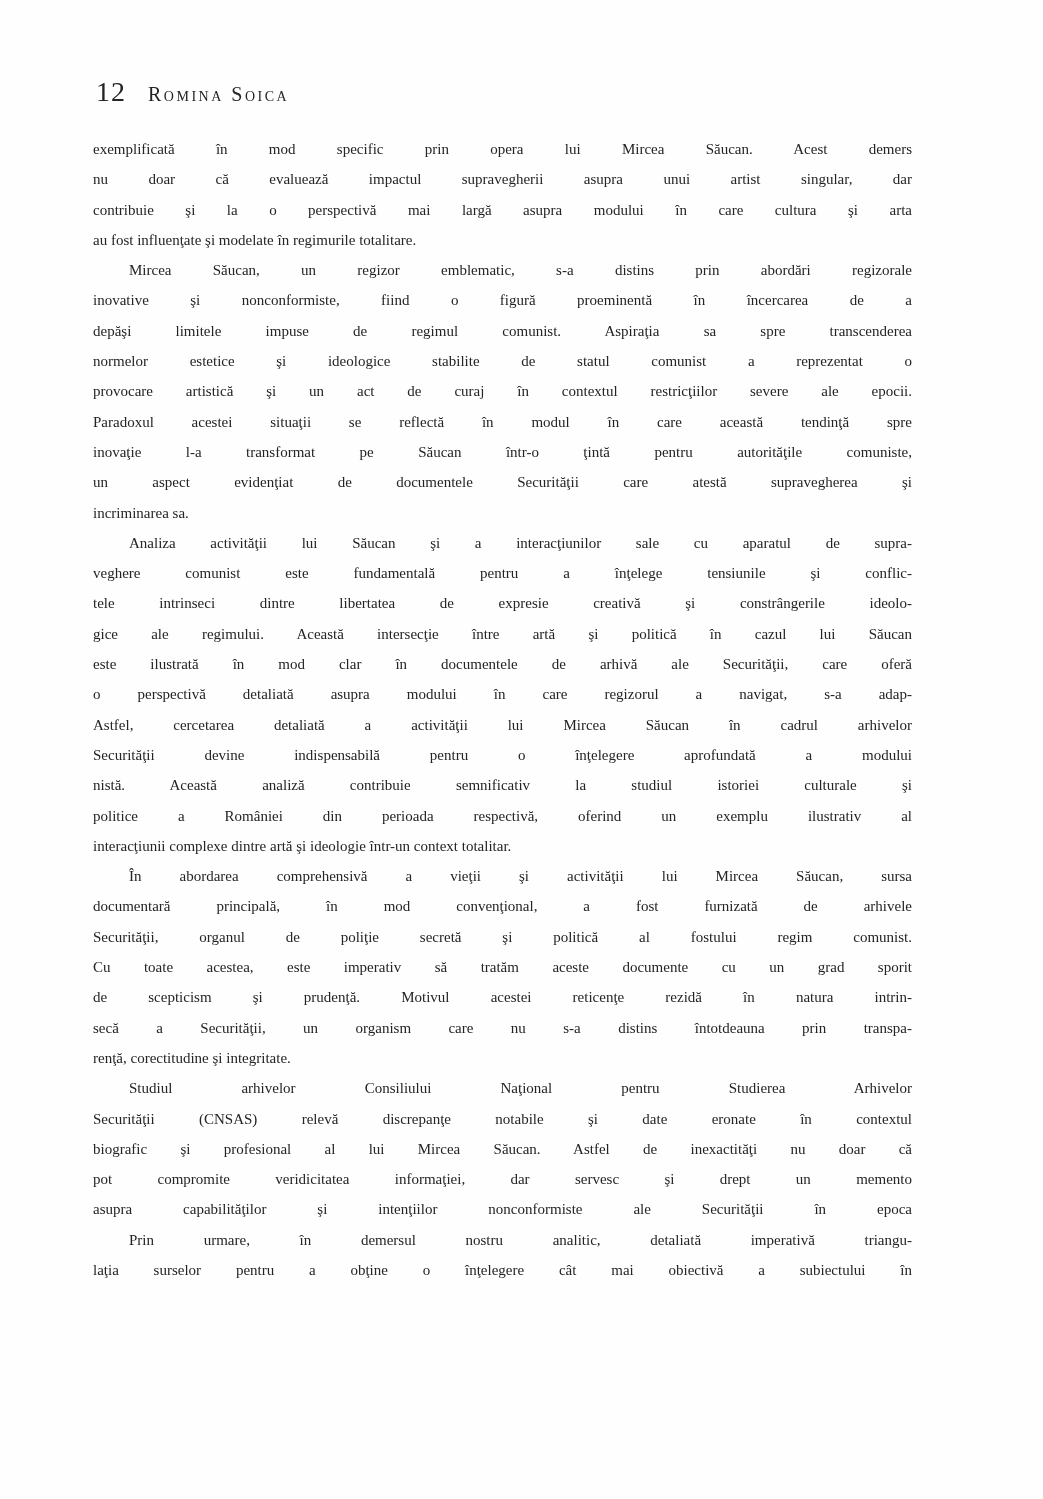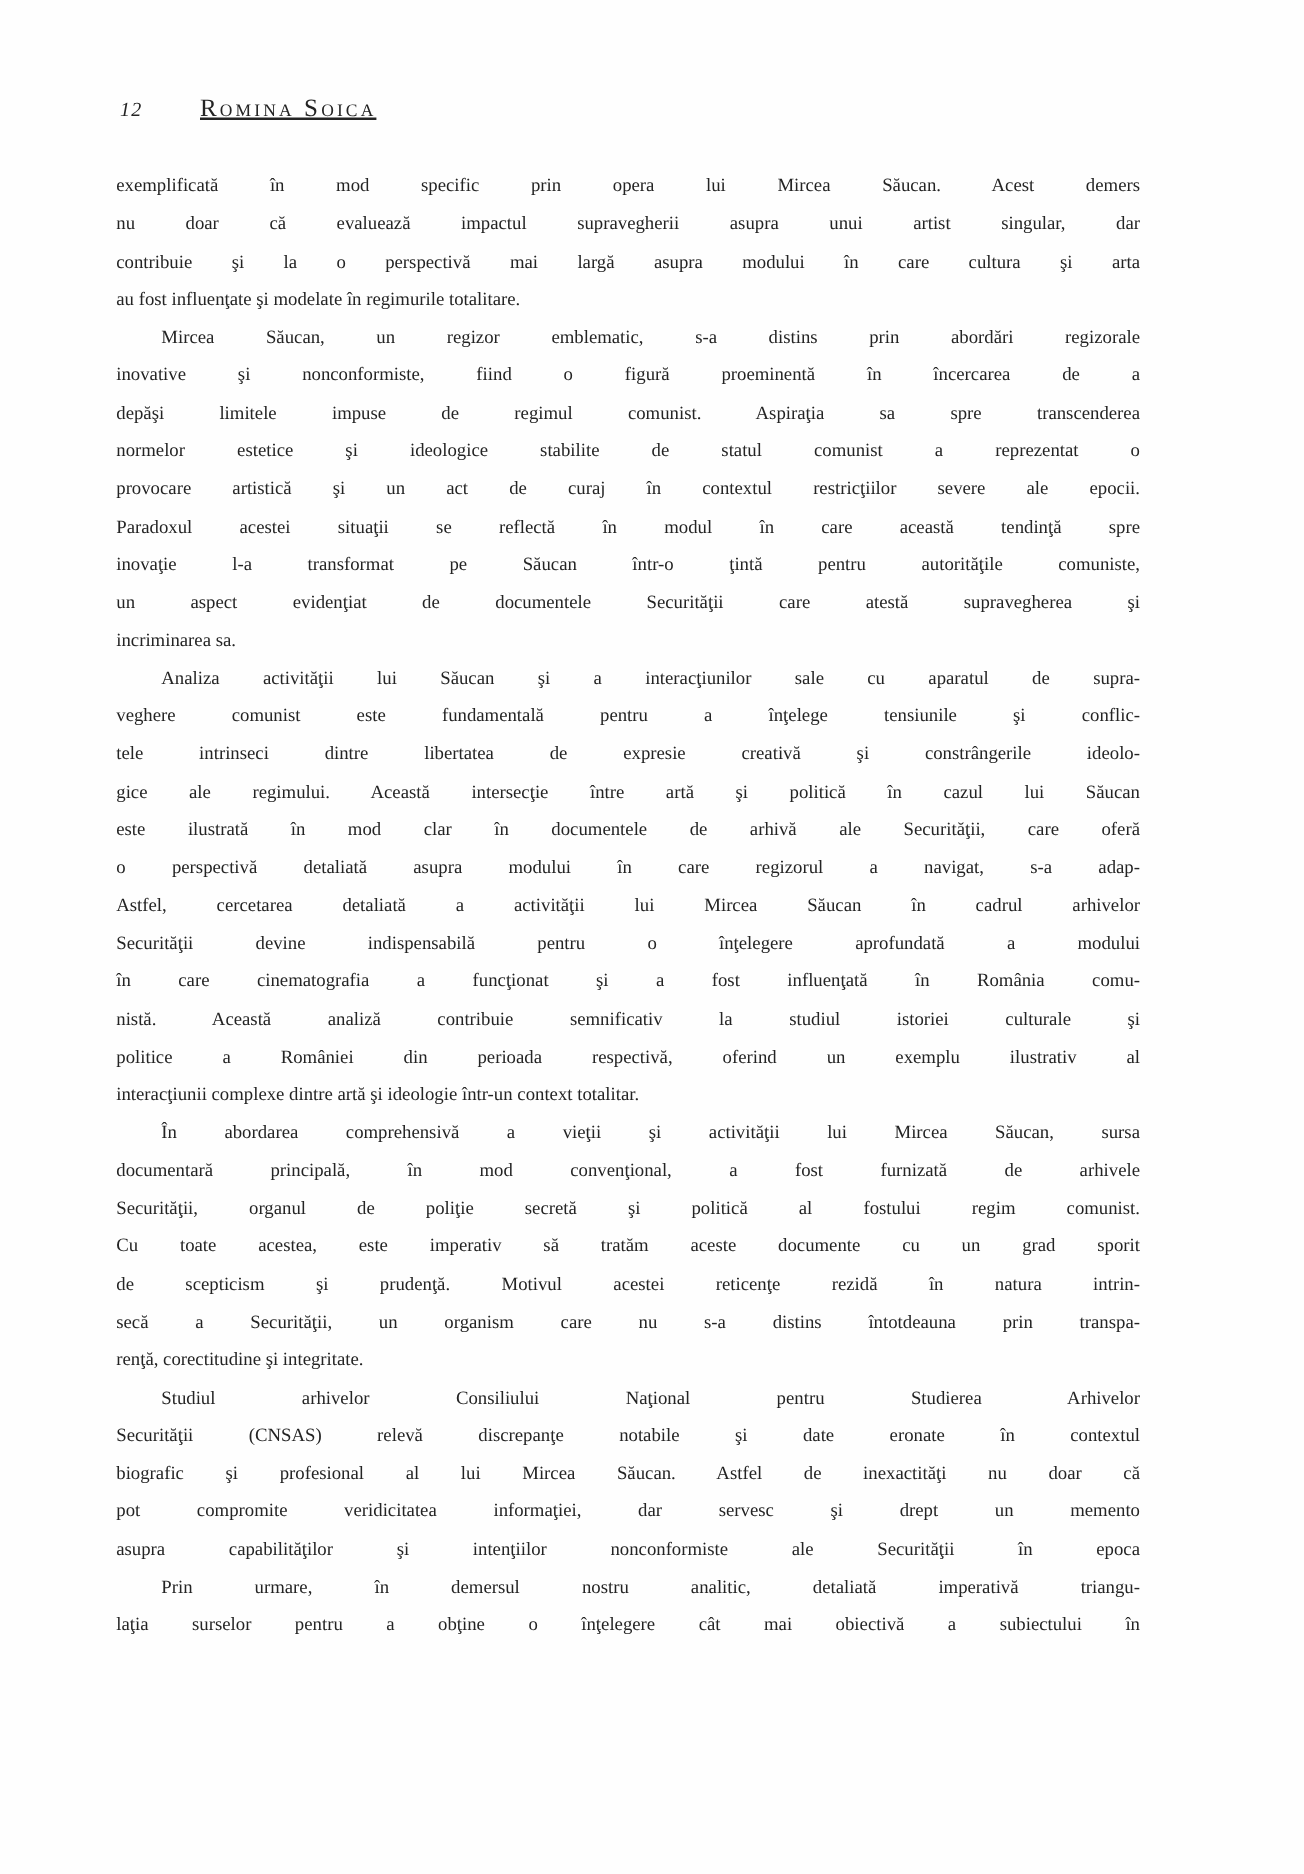--- a/index.html
+++ b/index.html
@@ -17,30 +17,28 @@
     overflow: hidden;
   }
   .running-header {
     position: absolute;
     top: 76px;
     left: 96px;
     display: flex;
     align-items: baseline;
   }
   .page-number {
-    font-size: 16px;
+    font-size: 28px;
     letter-spacing: 1px;
-    font-style: italic;
   }
   .running-author {
-    margin-left: 46px;
+    margin-left: 22px;
     font-size: 20px;
     font-variant: small-caps;
     letter-spacing: 2.5px;
-    text-decoration: underline;
   }
   .text-block {
     position: absolute;
     top: 134px;
     left: 93px;
     width: 819px;
   }
   .line {
     font-size: 15px;
     line-height: 30.3px;
@@ -82,21 +80,20 @@
       <div class="line">un aspect evidenţiat de documentele Securităţii care atestă supravegherea şi</div>
       <div class="line para-end">incriminarea sa.</div>
       <div class="line para-start">Analiza activităţii lui Săucan şi a interacţiunilor sale cu aparatul de supra-</div>
       <div class="line">veghere comunist este fundamentală pentru a înţelege tensiunile şi conflic-</div>
       <div class="line">tele intrinseci dintre libertatea de expresie creativă şi constrângerile ideolo-</div>
       <div class="line">gice ale regimului. Această intersecţie între artă şi politică în cazul lui Săucan</div>
       <div class="line">este ilustrată în mod clar în documentele de arhivă ale Securităţii, care oferă</div>
       <div class="line">o perspectivă detaliată asupra modului în care regizorul a navigat, s-a adap-</div>
       <div class="line">Astfel, cercetarea detaliată a activităţii lui Mircea Săucan în cadrul arhivelor</div>
       <div class="line">Securităţii devine indispensabilă pentru o înţelegere aprofundată a modului</div>
-      <div class="line">în care cinematografia a funcţionat şi a fost influenţată în România comu-</div>
       <div class="line">nistă. Această analiză contribuie semnificativ la studiul istoriei culturale şi</div>
       <div class="line">politice a României din perioada respectivă, oferind un exemplu ilustrativ al</div>
       <div class="line para-end">interacţiunii complexe dintre artă şi ideologie într-un context totalitar.</div>
       <div class="line para-start">În abordarea comprehensivă a vieţii şi activităţii lui Mircea Săucan, sursa</div>
       <div class="line">documentară principală, în mod convenţional, a fost furnizată de arhivele</div>
       <div class="line">Securităţii, organul de poliţie secretă şi politică al fostului regim comunist.</div>
       <div class="line">Cu toate acestea, este imperativ să tratăm aceste documente cu un grad sporit</div>
       <div class="line">de scepticism şi prudenţă. Motivul acestei reticenţe rezidă în natura intrin-</div>
       <div class="line">secă a Securităţii, un organism care nu s-a distins întotdeauna prin transpa-</div>
       <div class="line para-end">renţă, corectitudine şi integritate.</div>

